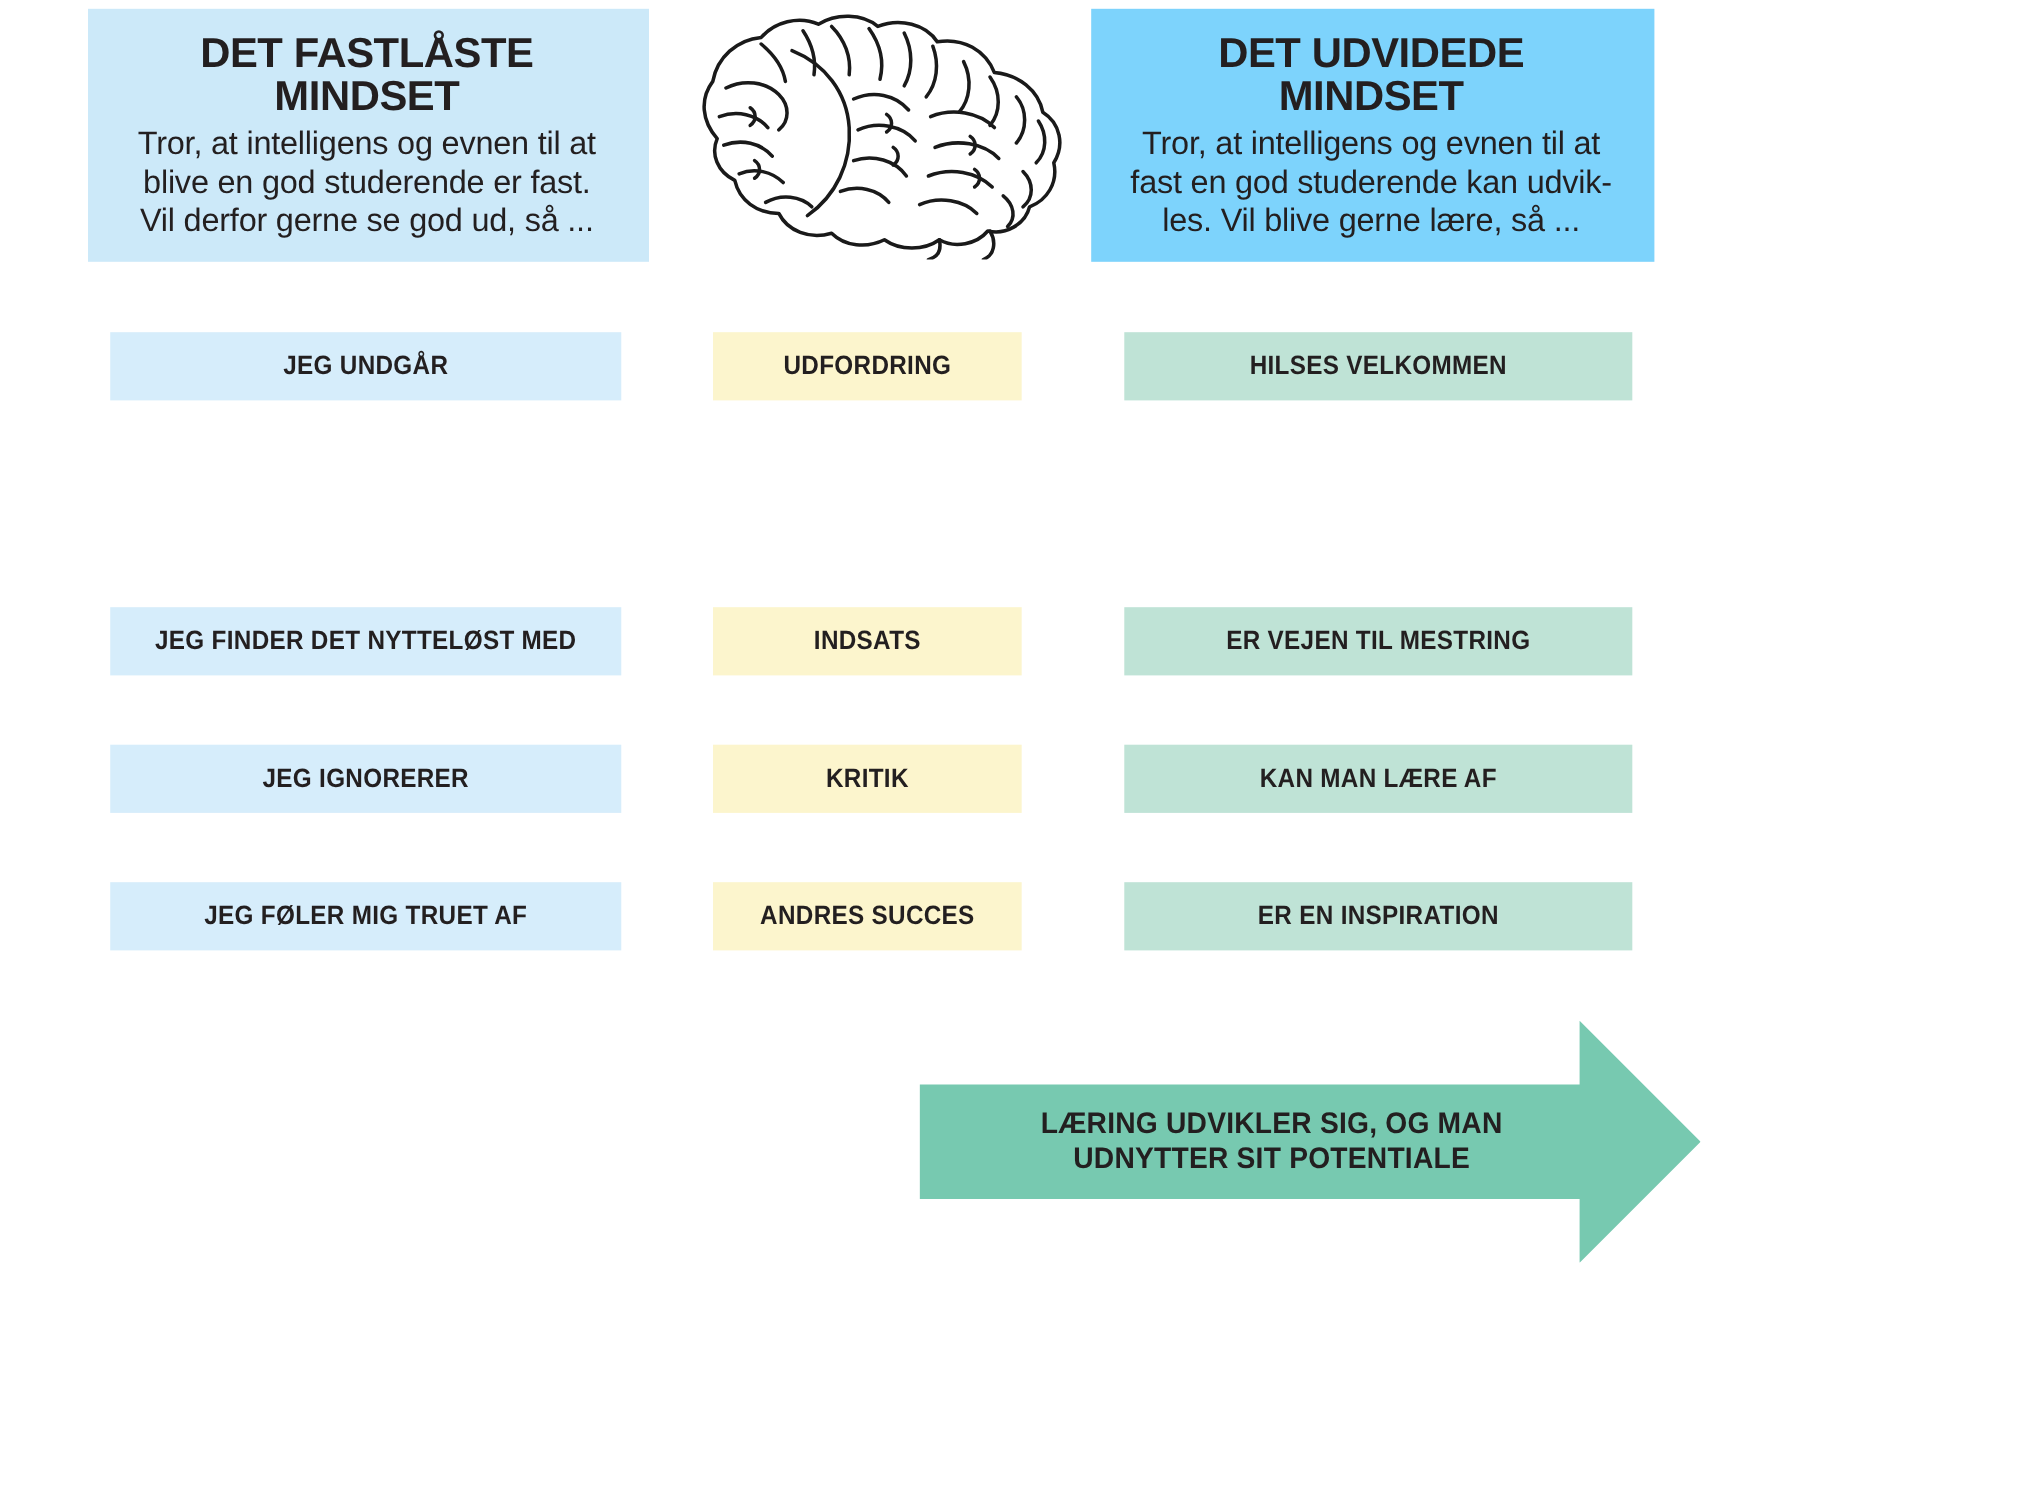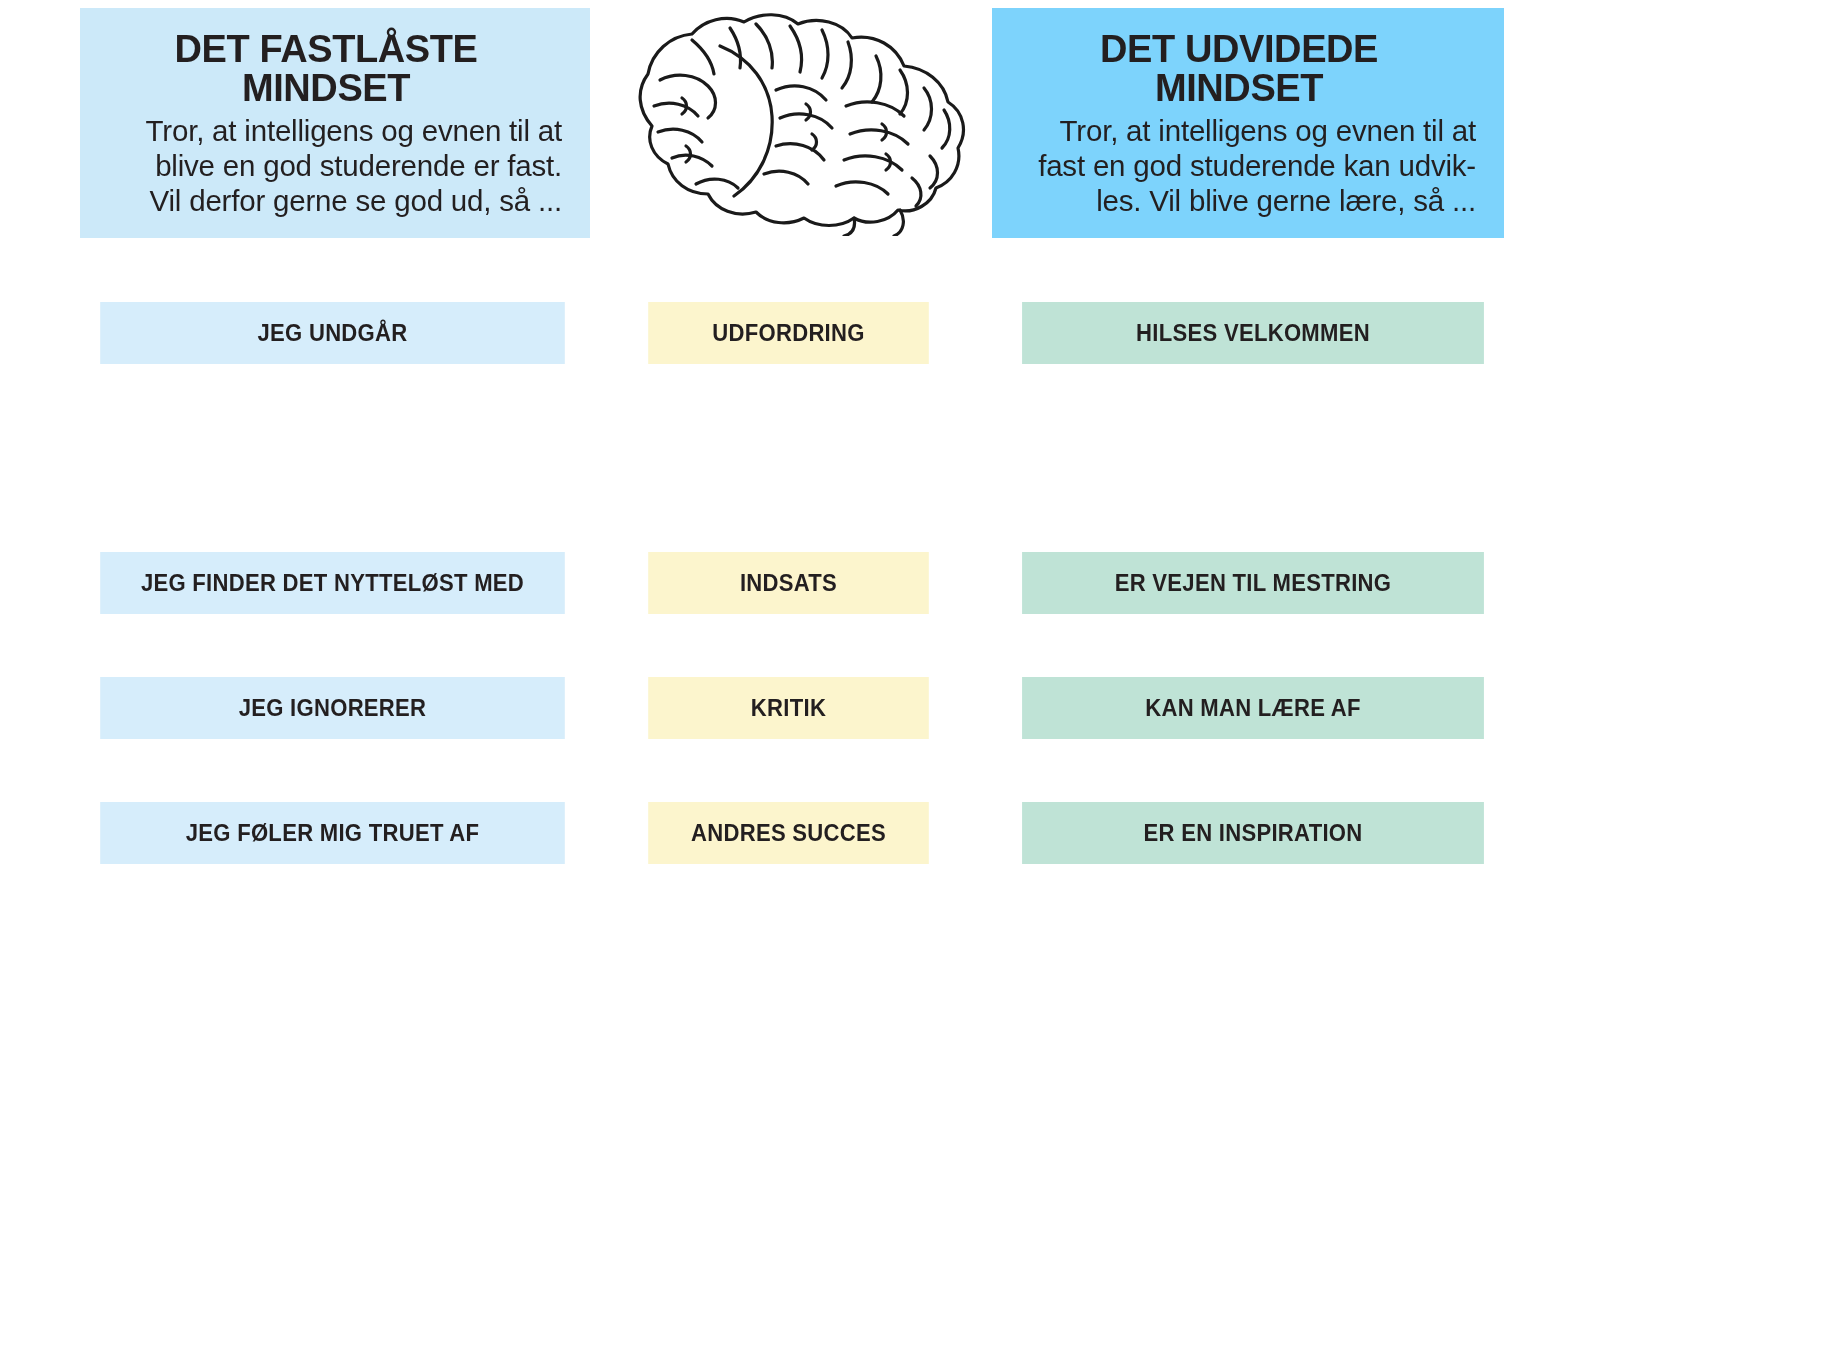--- a/index.html
+++ b/index.html
@@ -10,40 +10,40 @@
     color:#231f20;
     overflow:hidden;
     position:relative;
   }
   .stage{position:absolute;left:0;top:0;width:1842px;height:1372px;}
 
   
   .hdr{
     position:absolute;
     box-sizing:border-box;
-    padding:14px 28px 10px 10px;
+    padding:14px 13px 10px 10px;
     text-align:center;
   }
   .hdr.left{left:80px;top:8px;width:510px;height:230px;background:#cce9f9;}
   .hdr.right{left:992px;top:8px;width:512px;height:230px;background:#7dd3fc;}
   .hdr-title{
     font-weight:bold;
     font-size:38px;
     line-height:1.03;
     letter-spacing:-0.4px;
     margin:8px 0 6px 0;
     color:#231f20;
   }
   .hdr-sub{
     font-size:29.5px;
     line-height:1.18;
     color:#231f20;
     letter-spacing:-0.2px;
   }
-  .hdr-sub div{white-space:nowrap;text-align:right;}
+  .hdr-sub div{white-space:nowrap;}
 
   
   .brain{
     position:absolute;
     left:600px;top:6px;
     width:390px;height:230px;
   }
   .brain svg{display:block;width:100%;height:100%;}
 
   
@@ -190,14 +190,23 @@
     <div class="cell right">KAN MAN LÆRE AF</div>
   </div>
 
   <div class="row" style="top:802px">
     <div class="cell left">JEG FØLER MIG TRUET AF</div>
     <div class="cell mid">ANDRES SUCCES</div>
     <div class="cell right">ER EN INSPIRATION</div>
   </div>
 
 
+  <div class="arrow" id="arrow-right">
+    <svg viewBox="0 0 710 220" xmlns="http://www.w3.org/2000/svg" width="710" height="220">
+      <polygon points="710,110 600,0 600,58 0,58 0,162 600,162 600,220" fill="#77c9b0"></polygon>
+    </svg>
+    <div class="atext">
+      <div>LÆRING UDVIKLER SIG, OG MAN</div>
+      <div>UDNYTTER SIT POTENTIALE</div>
+    </div>
+  </div>
 
 </div>
 
 </body></html>

